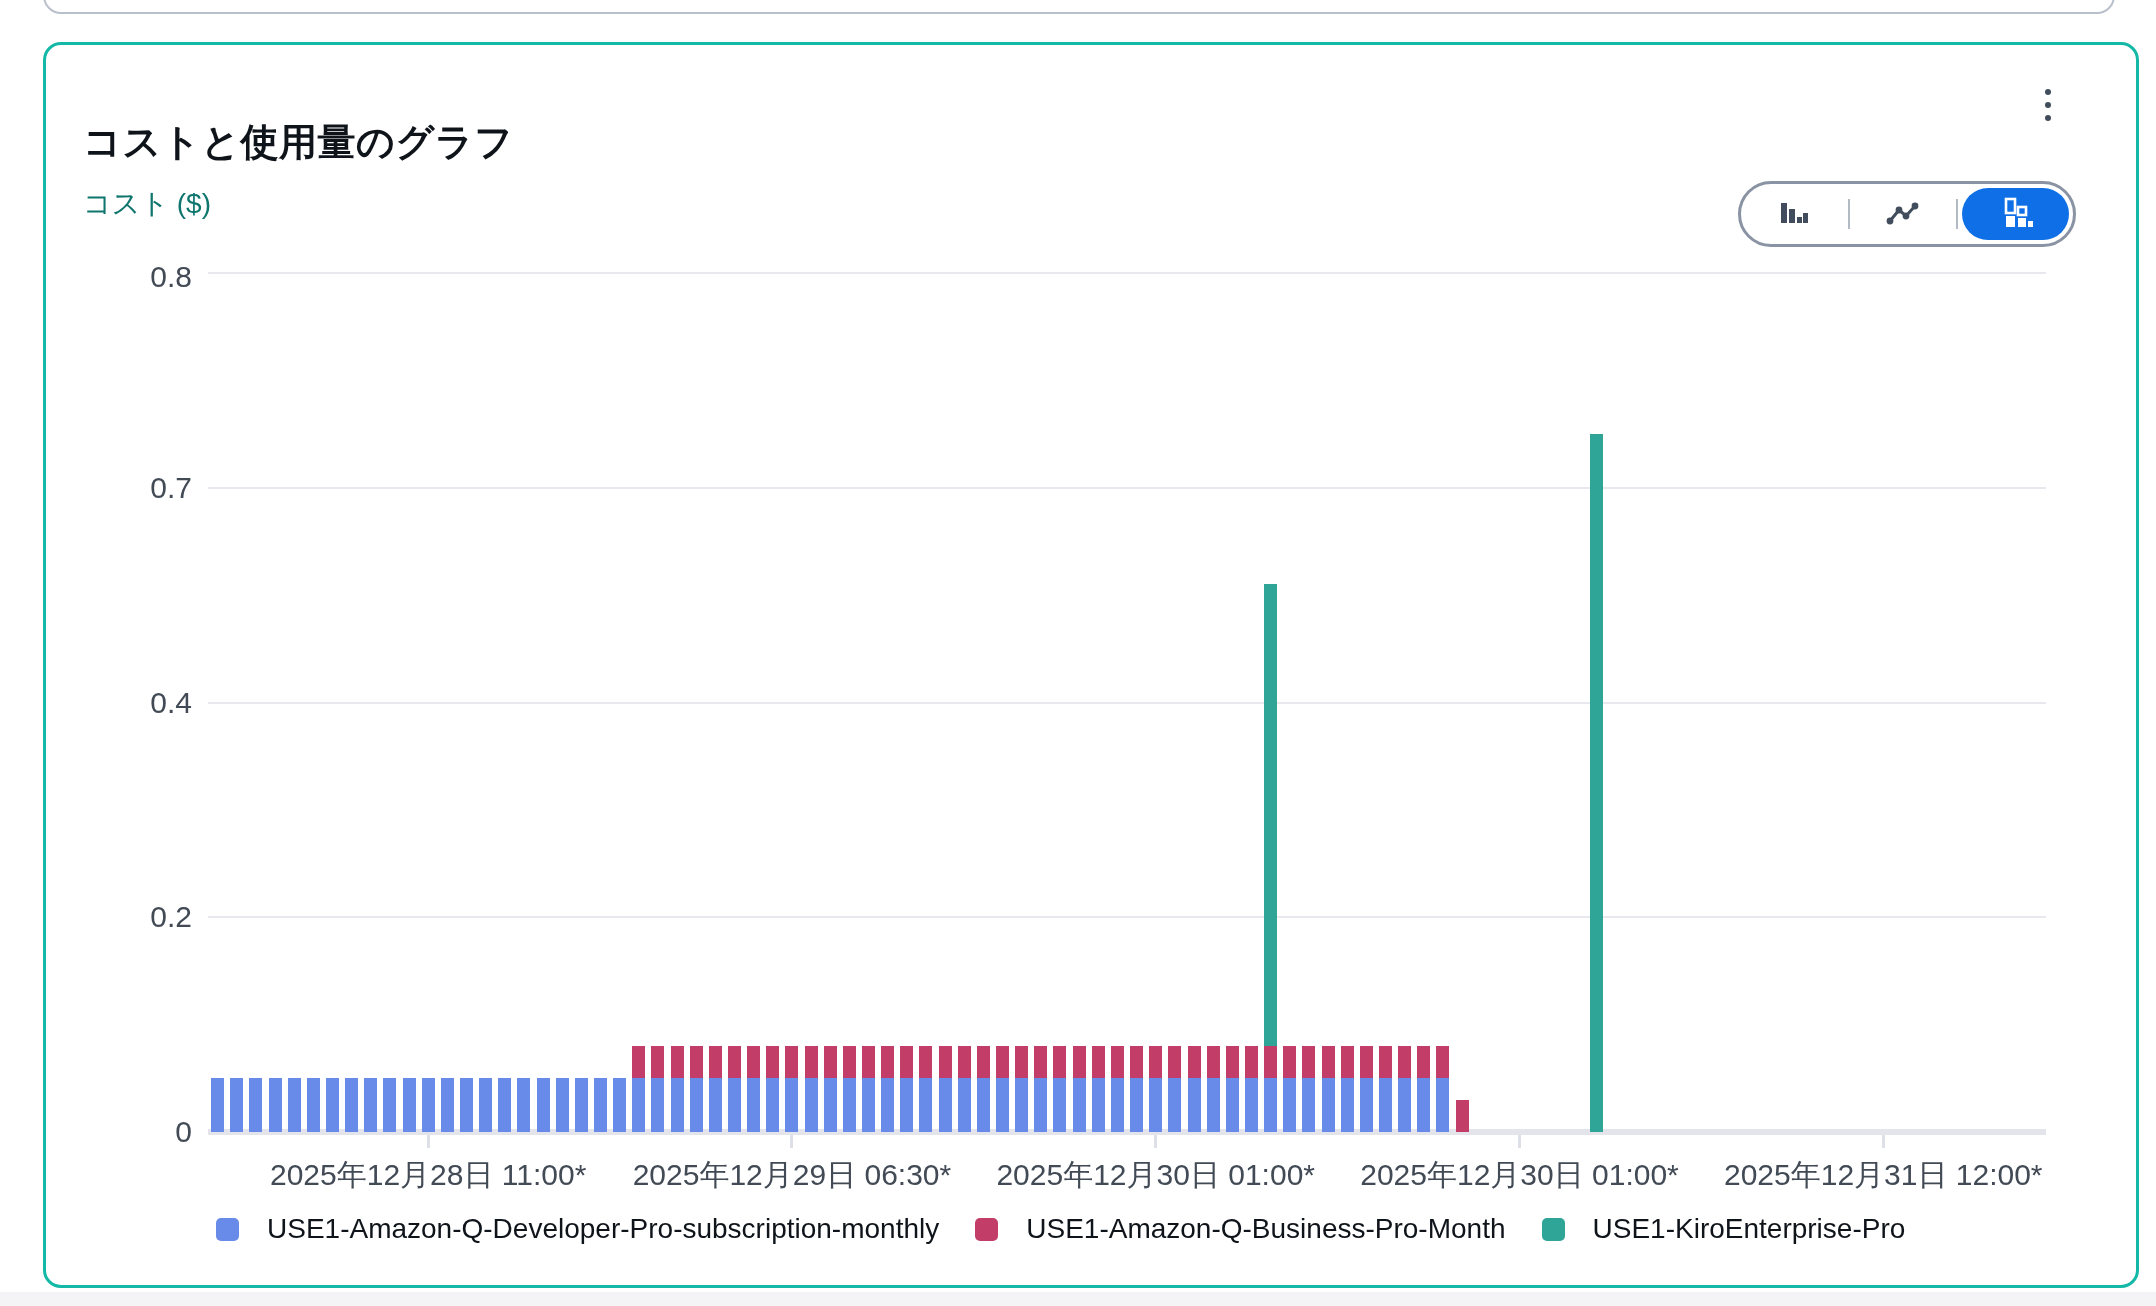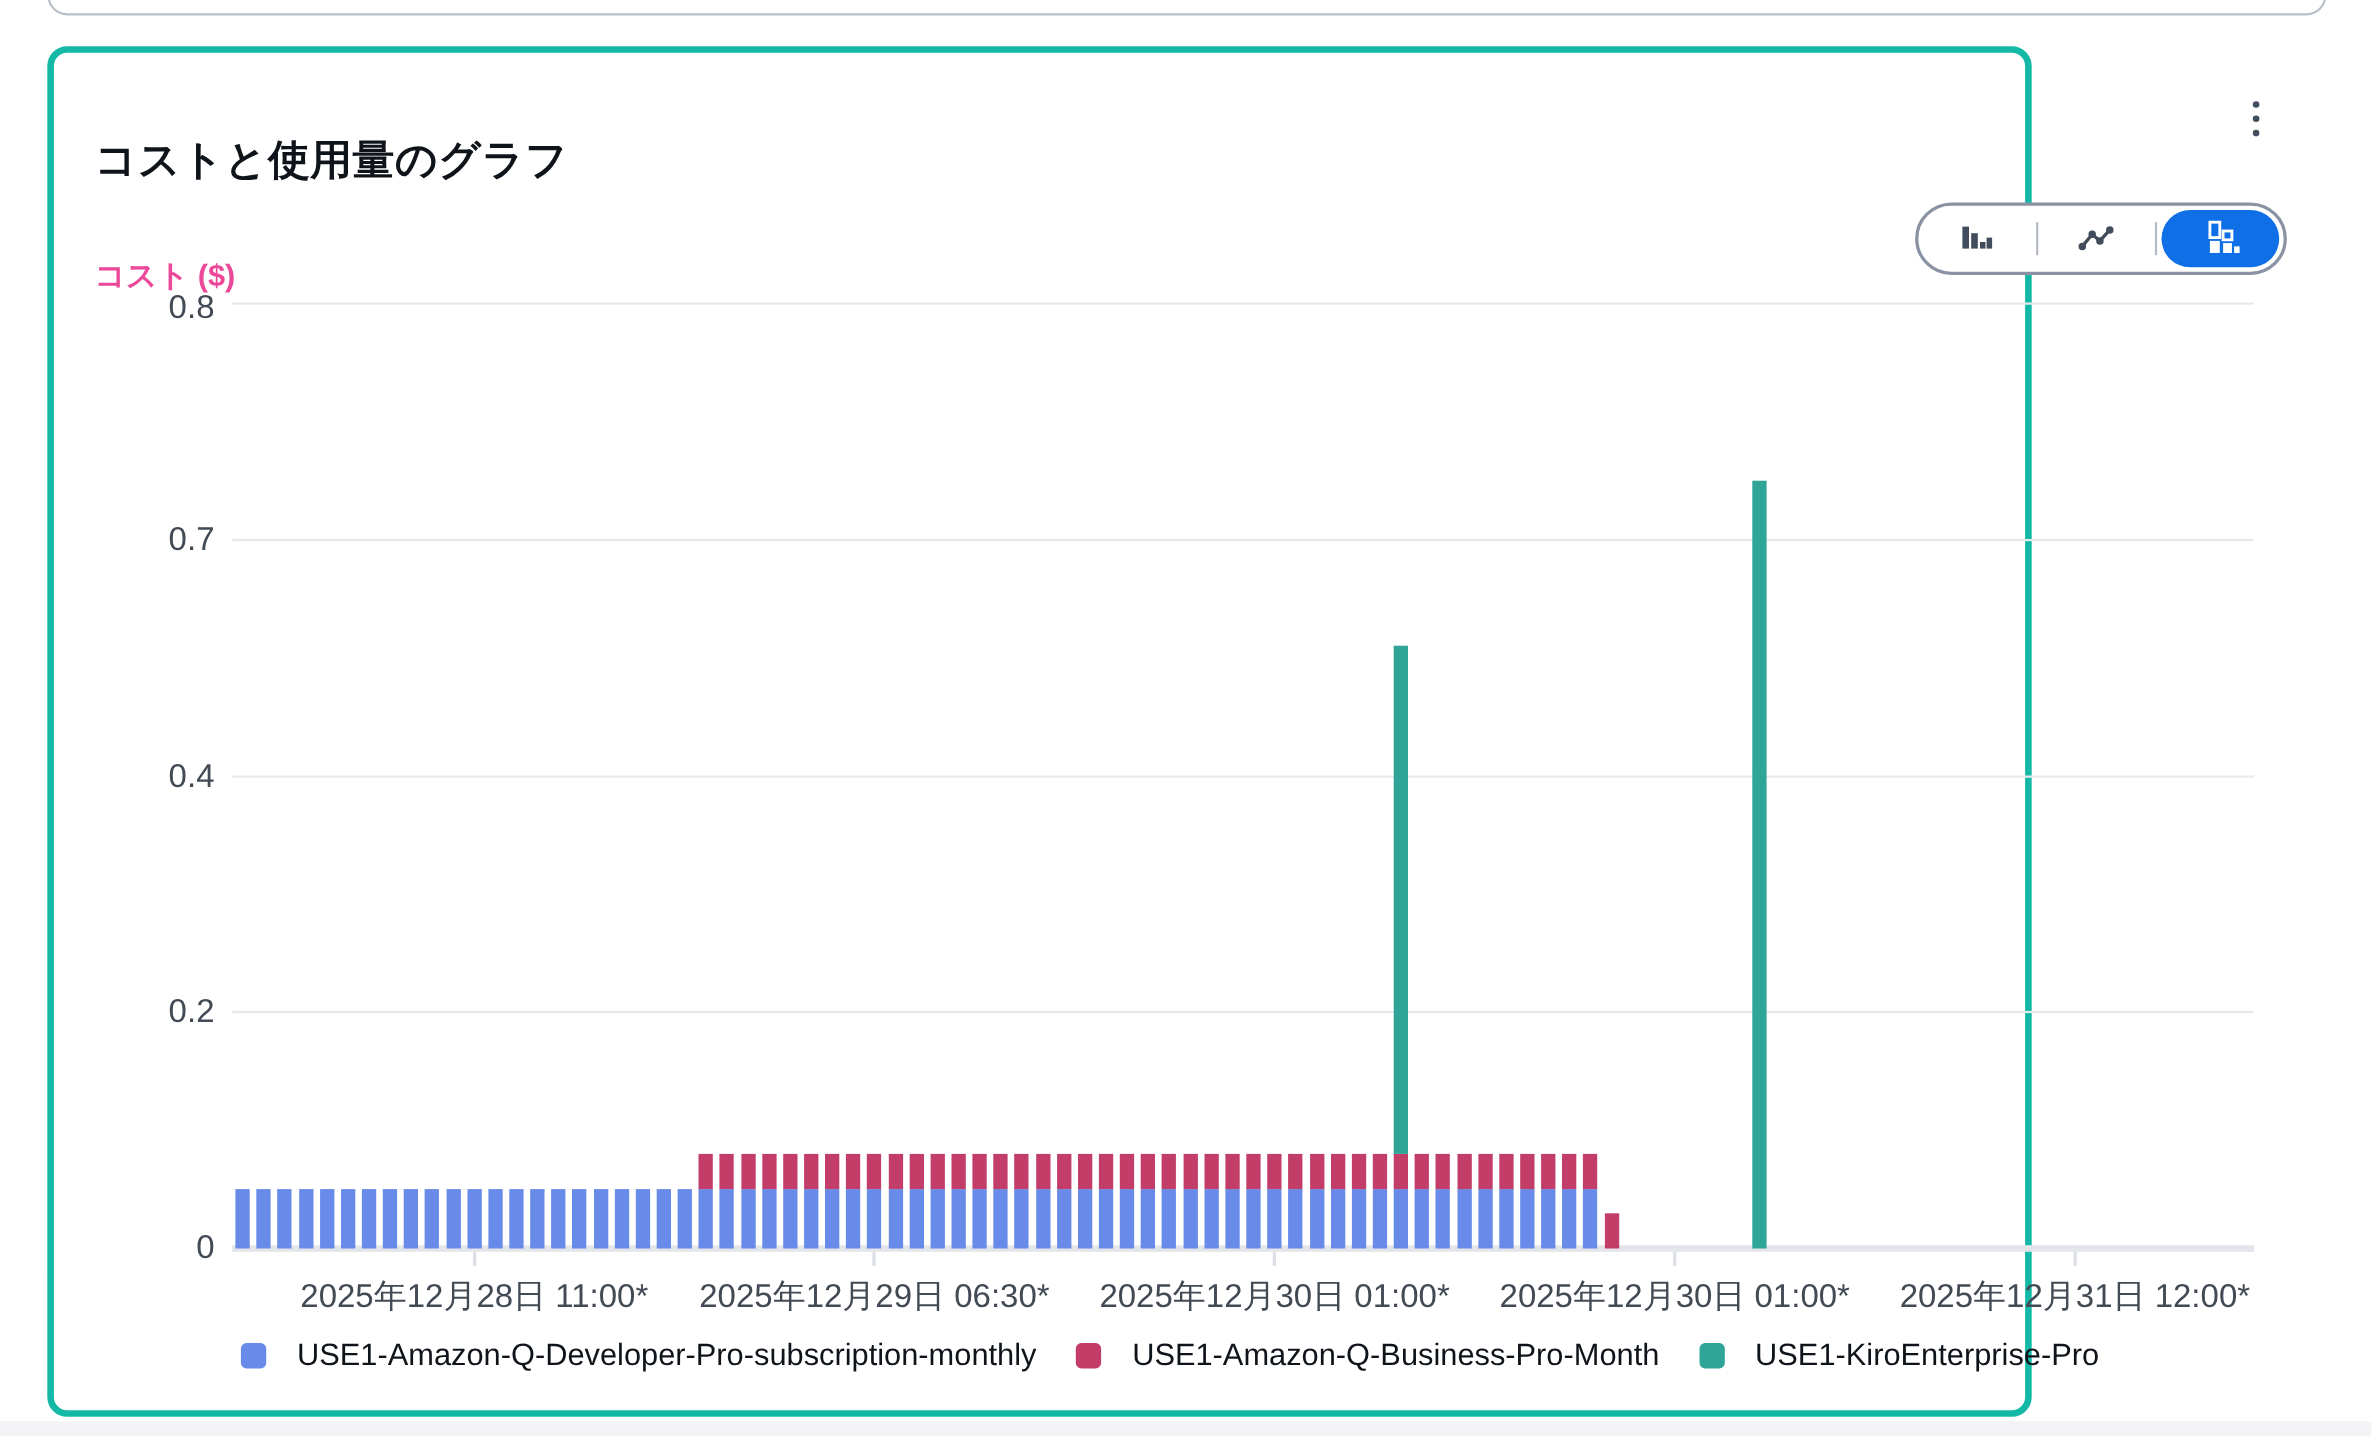--- a/index.html
+++ b/index.html
@@ -10,36 +10,36 @@
     -webkit-font-smoothing:antialiased;
   }
   .prev-card{
     position:absolute;left:43px;top:-28px;width:2072px;height:42px;
     background:#fff;border:2px solid #b9c0cb;border-radius:18px;box-sizing:border-box;
   }
   .bottom-strip{
     position:absolute;left:0;top:1292px;width:2156px;height:14px;background:#f4f4f6;
   }
   .card{
-    position:absolute;left:43px;top:42px;width:1804px;height:1246px;
-    background:#fff;border:6px solid #14b8a6;border-radius:18px;box-sizing:border-box;
+    position:absolute;left:43px;top:42px;width:2096px;height:1246px;
+    background:#fff;border:3px solid #14b8a6;border-radius:18px;box-sizing:border-box;
   }
   .card-title{
     position:absolute;left:37px;top:40px;
     font-size:38px;font-weight:bold;color:#0f141a;letter-spacing:0.5px;
   }
   .kebab-btn{
     position:absolute;left:1976px;top:32px;width:52px;height:56px;
     background:transparent;border:none;cursor:pointer;
     display:flex;flex-direction:column;align-items:center;justify-content:center;gap:7px;
   }
   .kebab-btn .dot{width:6px;height:6px;border-radius:50%;background:#414d5c;}
   .y-axis-title{
     position:absolute;left:37px;top:140px;
-    font-size:28px;font-weight:bold;color:#ec4899;margin-top:44px;
+    font-size:28px;font-weight:normal;color:#0f766e;
   }
   
   .seg{
     position:absolute;left:1692px;top:136px;width:338px;height:66px;
     background:#fff;border:3px solid #8a93a3;border-radius:33px;
     box-sizing:border-box;display:flex;align-items:stretch;
   }
   .seg .seg-btn{
     flex:1;border:none;background:transparent;padding:0;margin:0;cursor:pointer;
     display:flex;align-items:center;justify-content:center;border-radius:999px;

